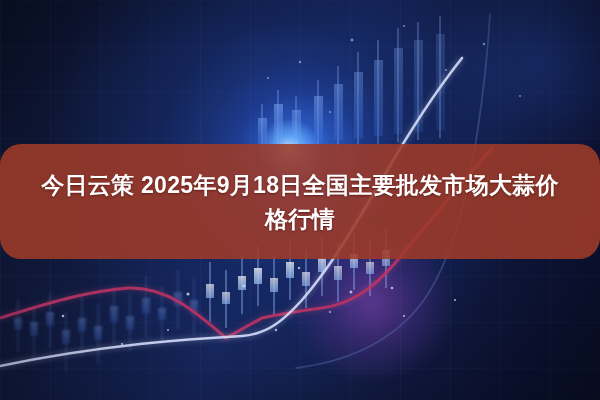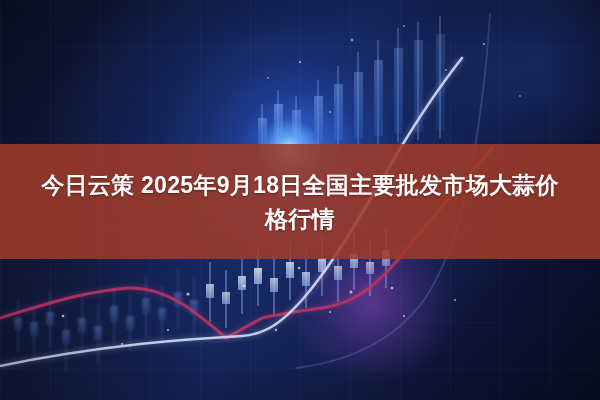--- a/index.html
+++ b/index.html
@@ -46,21 +46,21 @@
   .glow-topright{
     left:430px;top:-40px;width:220px;height:200px;
     background:radial-gradient(circle, rgba(40,80,190,.30) 0%, rgba(25,50,140,0) 70%);
   }
   
   .layer{position:absolute;inset:0;}
   
   #title-band{
     position:absolute;left:0;top:144px;width:600px;height:115px;
     background:rgba(158,58,40,.88);
-    display:flex;align-items:center;justify-content:center;
+    display:flex;align-items:center;justify-content:center;border-radius:21px;
   }
   #title-band .band-inner{
     width:540px;text-align:center;
     color:#ffffff;font-weight:700;font-size:23px;line-height:34px;
     letter-spacing:.3px;
     text-shadow:0 1px 2px rgba(60,10,5,.55);
   }
 </style>
 </head>
 <body>

